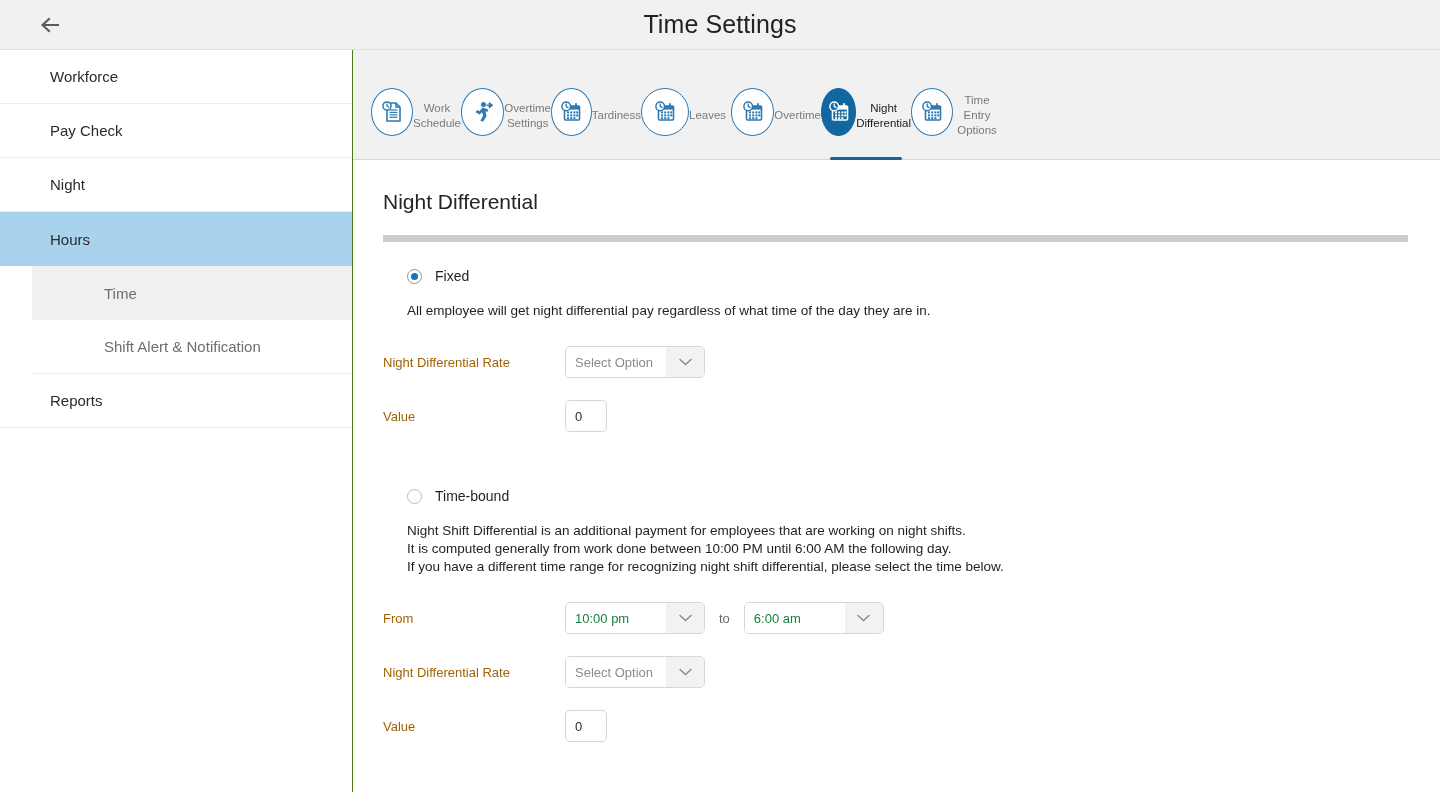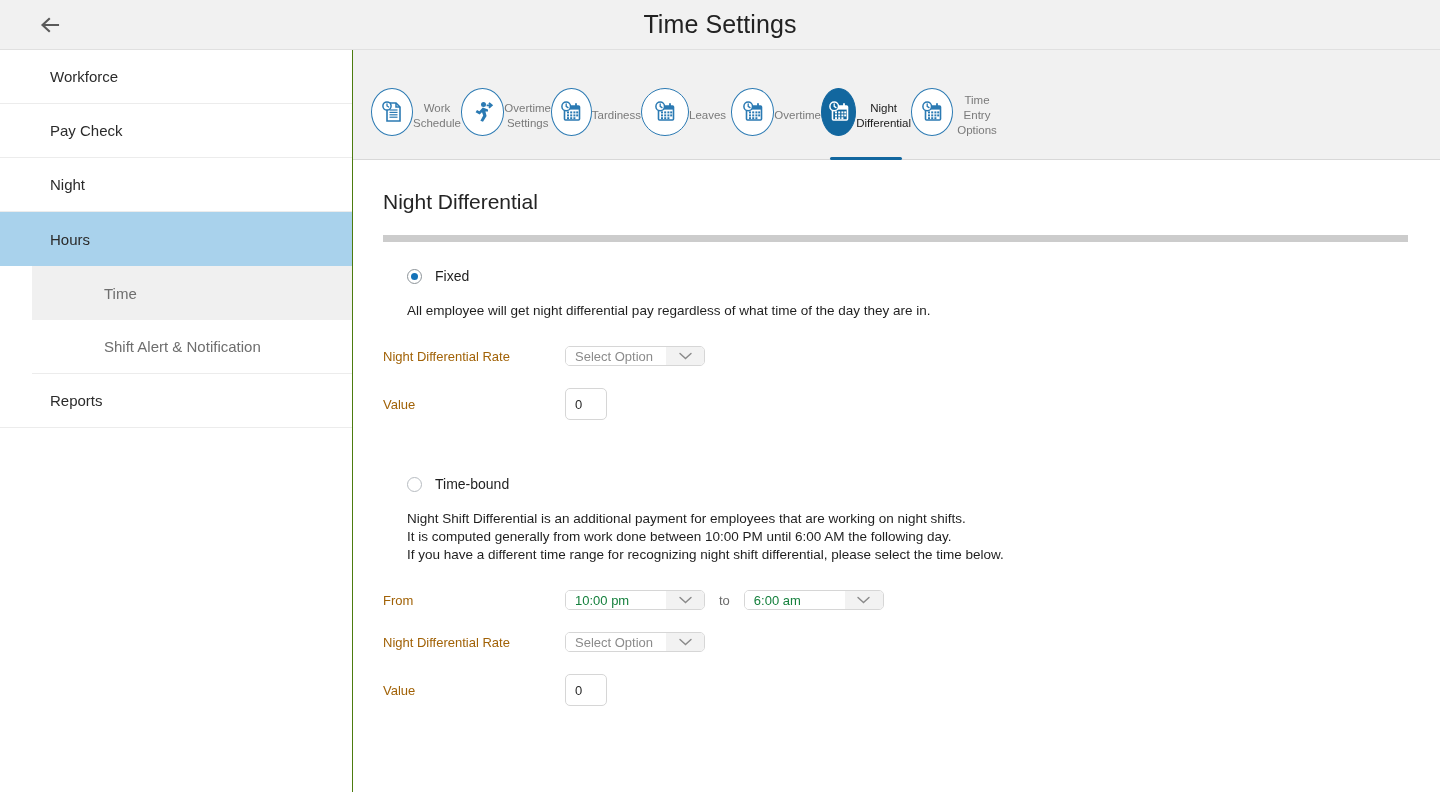--- a/index.html
+++ b/index.html
@@ -206,21 +206,21 @@
     flex: 0 0 182px;
     padding-right: 11px;
   }
   .mid-label {
     font-size: 13px;
     color: #6b6b6b;
     padding: 0 14px;
   }
   .select {
     width: 140px;
-    height: 20px;
+    height: 32px;
     border: 1px solid #d6d6d6;
     border-radius: 5px;
     background: #ffffff;
     display: flex;
     align-items: stretch;
     overflow: hidden;
     cursor: pointer;
   }
   .select .sel-text {
     flex: 1 1 auto;

